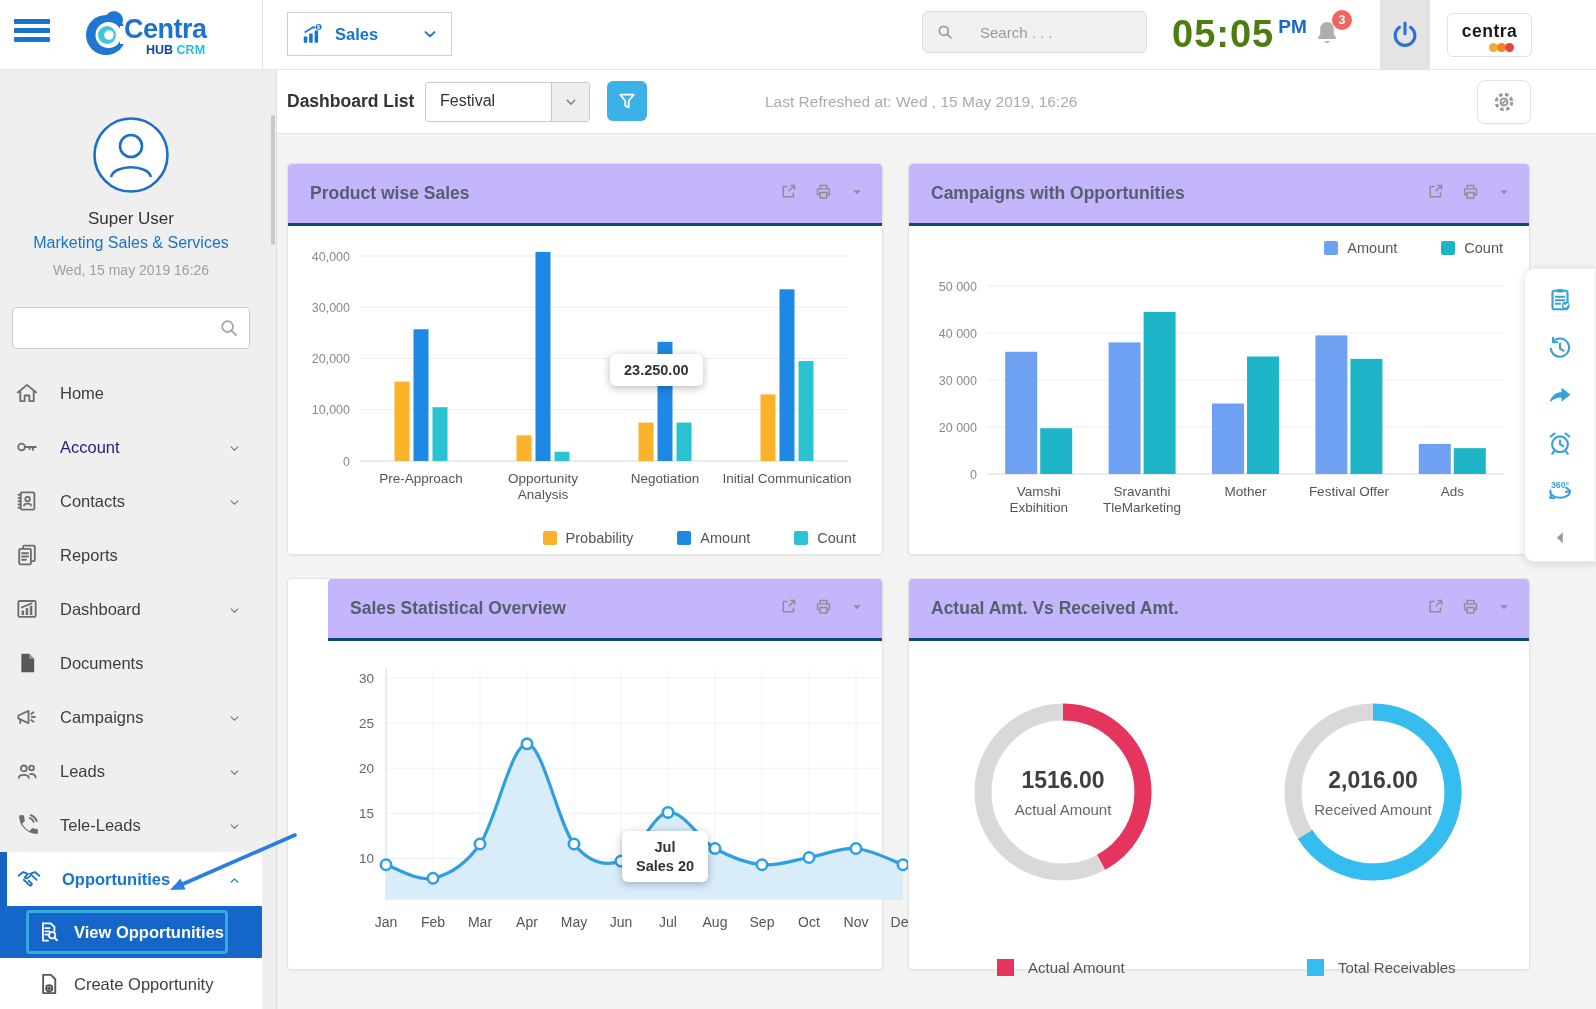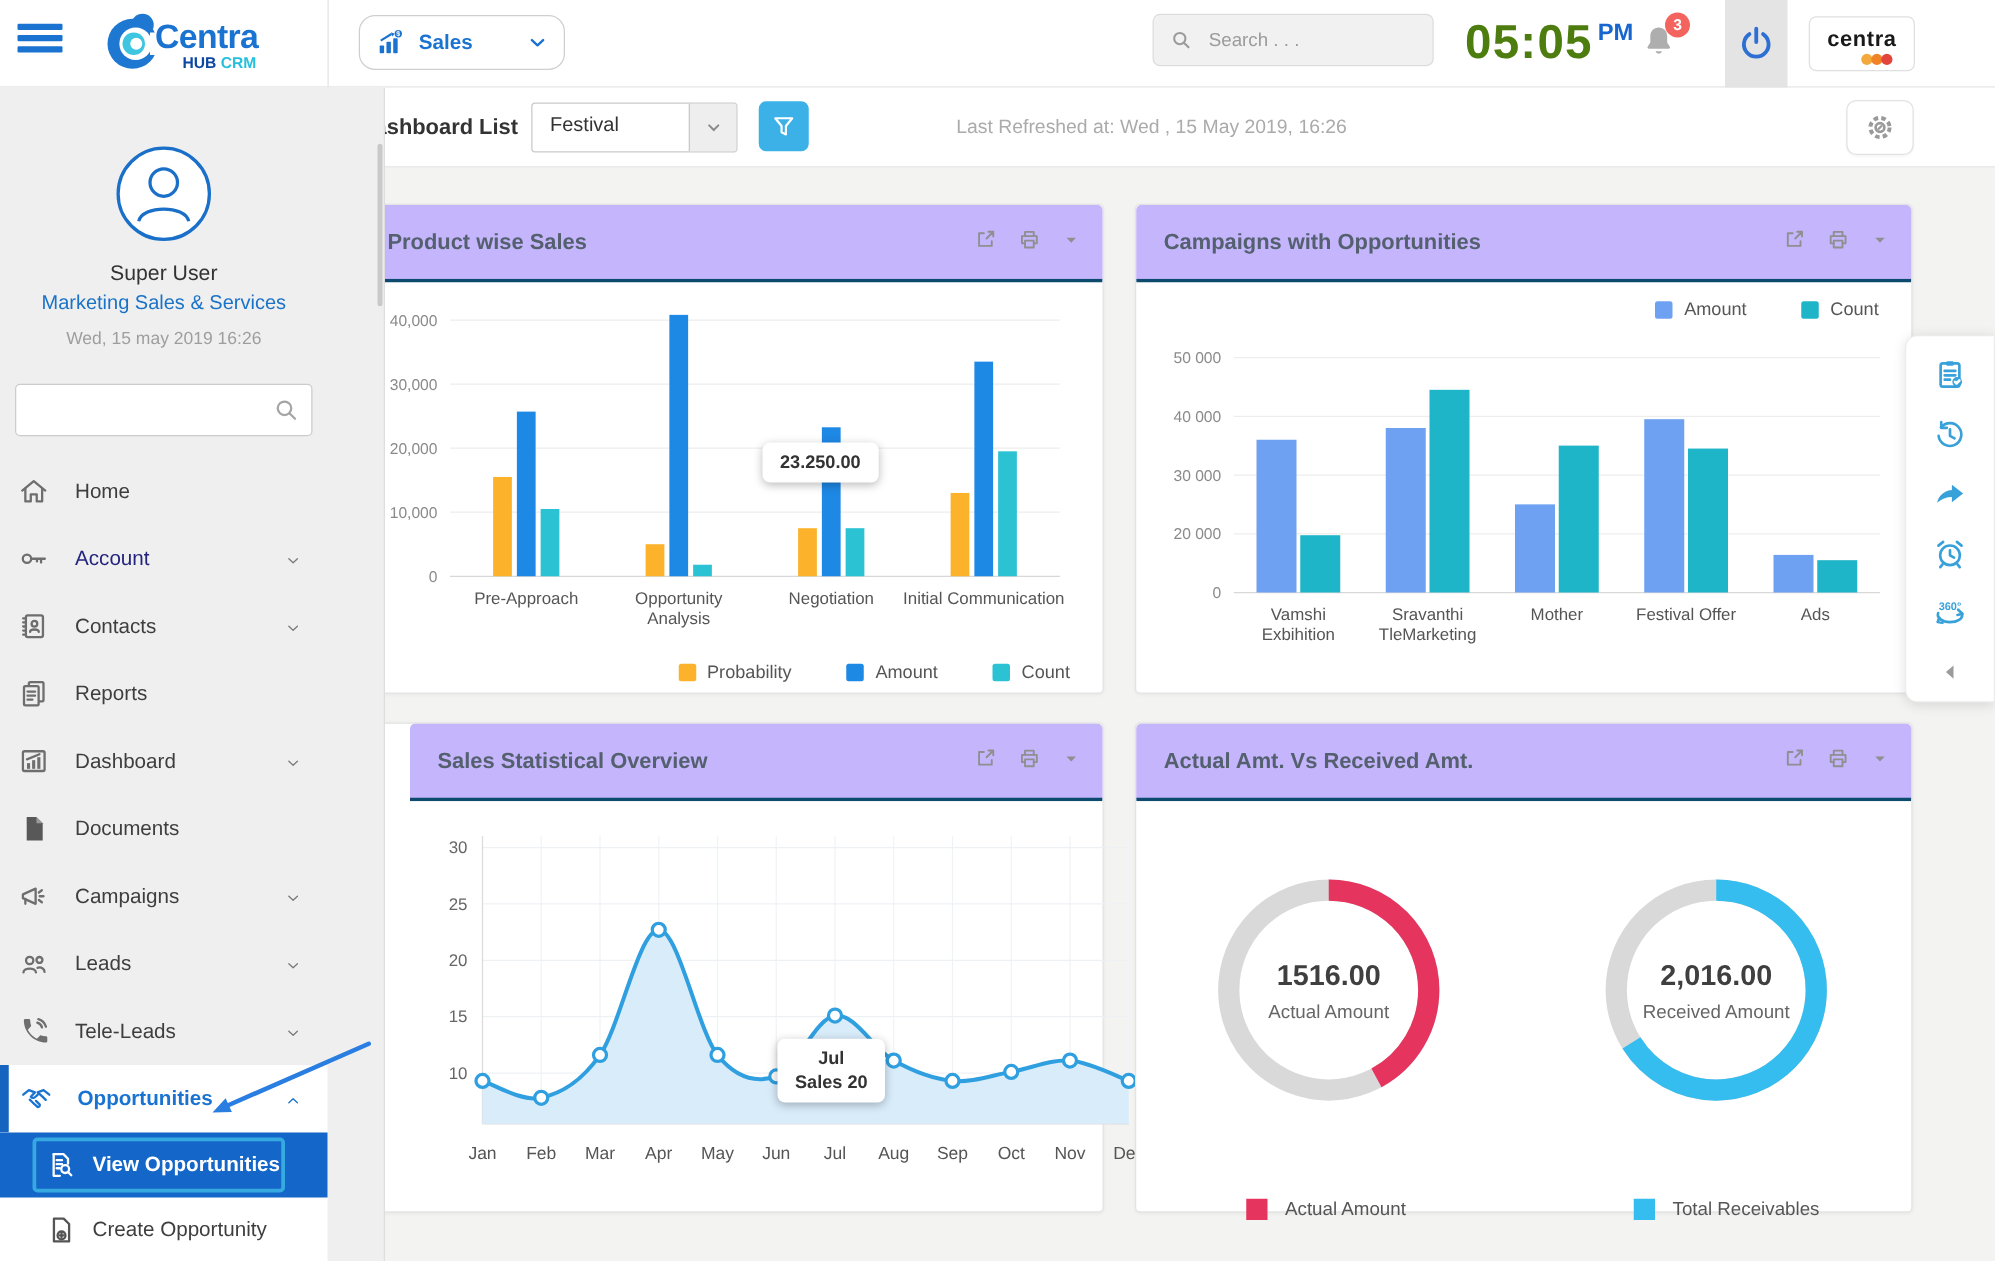--- a/index.html
+++ b/index.html
@@ -8,37 +8,37 @@
   svg{display:block;}
   
   #hdr{position:absolute;left:0;top:0;width:1596px;height:70px;background:#fff;border-bottom:1px solid #e6e6e6;z-index:30;}
   #hamburger{position:absolute;left:14px;top:19px;width:36px;height:30px;cursor:pointer;}
   #hamburger div{height:5px;background:#1a73d1;margin-bottom:4px;border-radius:1px;}
   #brand{position:absolute;left:84px;top:4px;width:140px;height:62px;}
   #brand .bname{position:absolute;left:40px;top:10px;font-size:27px;font-weight:bold;color:#1a73d1;letter-spacing:-.5px;}
   #brand .bsub{position:absolute;left:62px;top:39px;font-size:12.5px;font-weight:bold;}
   #brand .bsub .hub{color:#0d47a1;} #brand .bsub .crm{color:#27c0dc;}
   #hdr-div{position:absolute;left:262px;top:0;width:1px;height:70px;background:#e3e3e3;}
-  #module-sel{position:absolute;left:287px;top:12px;width:165px;height:44px;background:#fff;border:1px solid #cfcfcf;border-radius:13px;display:flex;align-items:center;padding:0 12px;cursor:pointer;}
+  #module-sel{position:absolute;left:287px;top:12px;width:165px;height:44px;background:#fff;border:1px solid #cfcfcf;border-radius:0;display:flex;align-items:center;padding:0 12px;cursor:pointer;}
   #module-sel .lbl{font-size:16.5px;color:#1a73d1;font-weight:600;margin-left:10px;}
   #module-sel .chev{margin-left:auto;}
   #gsearch{position:absolute;left:922px;top:11px;width:225px;height:42px;background:#f1f1f1;border:1px solid #ddd;border-radius:6px;display:flex;align-items:center;padding:0 12px;}
-  #gsearch .ph{color:#9b9b9b;font-size:15px;margin-left:12px;text-align:center;}
+  #gsearch .ph{color:#9b9b9b;font-size:15px;margin-left:25px;text-align:center;}
   #clock{position:absolute;left:1172px;top:13px;white-space:nowrap;}
   #clock .t{font-size:38px;color:#4d7c0f;font-weight:600;letter-spacing:1px;}
   #clock .m{font-size:19px;color:#1766cf;font-weight:600;vertical-align:14px;margin-left:4px;}
   #bell{position:absolute;left:1312px;top:16px;width:34px;height:38px;cursor:pointer;}
   #bell .badge{position:absolute;right:-6px;top:-6px;min-width:20px;height:20px;border-radius:10px;background:#f4645f;color:#fff;font-size:12.5px;font-weight:bold;display:flex;align-items:center;justify-content:center;padding:0 4px;}
   #power{position:absolute;left:1380px;top:0;width:50px;height:70px;background:#e4e4e4;display:flex;align-items:center;justify-content:center;cursor:pointer;}
   #cbadge{position:absolute;left:1447px;top:13px;width:85px;height:44px;background:#fff;border:1px solid #e0e0e0;border-radius:6px;text-align:center;}
   #cbadge .ct{font-size:17.5px;font-weight:bold;color:#191919;letter-spacing:.5px;line-height:34px;}
   #cbadge .dots{position:absolute;left:42px;top:29px;display:flex;}
   #cbadge .dots i{width:9px;height:9px;border-radius:50%;margin-left:-1px;}
   
-  #sidebar{position:absolute;left:0;top:70px;width:308px;height:939px;background:#efefef;border-right:1px solid #dedede;z-index:20;}
+  #sidebar{position:absolute;left:0;top:70px;width:277px;height:939px;background:#efefef;border-right:1px solid #dedede;z-index:20;}
   #sb-thumb{position:absolute;right:1px;top:45px;width:4px;height:130px;background:#c9c9c9;border-radius:2px;}
   #avatar{position:absolute;left:92px;top:46px;}
   #u-name{position:absolute;left:0;top:139px;width:262px;text-align:center;font-size:17px;color:#333;}
   #u-dept{position:absolute;left:0;top:164px;width:262px;text-align:center;font-size:16px;color:#1a73c7;}
   #u-date{position:absolute;left:0;top:192px;width:262px;text-align:center;font-size:14px;color:#9e9e9e;}
   #sb-search{position:absolute;left:12px;top:237px;width:238px;height:42px;background:#fff;border:1px solid #ccc;border-radius:4px;}
   #sb-search input{position:absolute;left:10px;top:0;width:190px;height:40px;border:none;outline:none;font-size:15px;background:transparent;}
   #sb-search .mg{position:absolute;right:8px;top:8px;}
   #side-menu{position:absolute;left:0;top:296px;width:262px;}
   .m-row{position:relative;height:54px;display:flex;align-items:center;cursor:pointer;}

